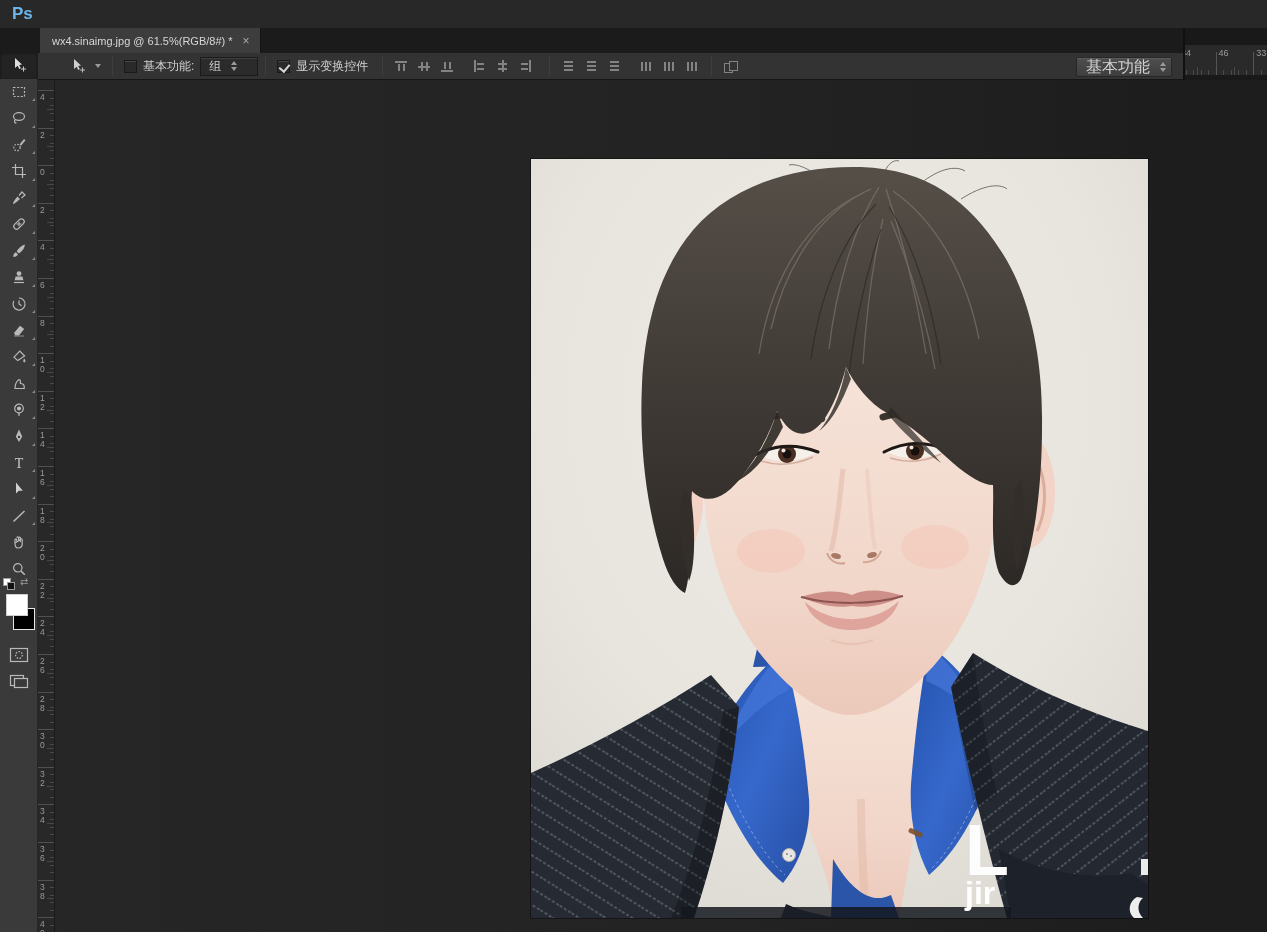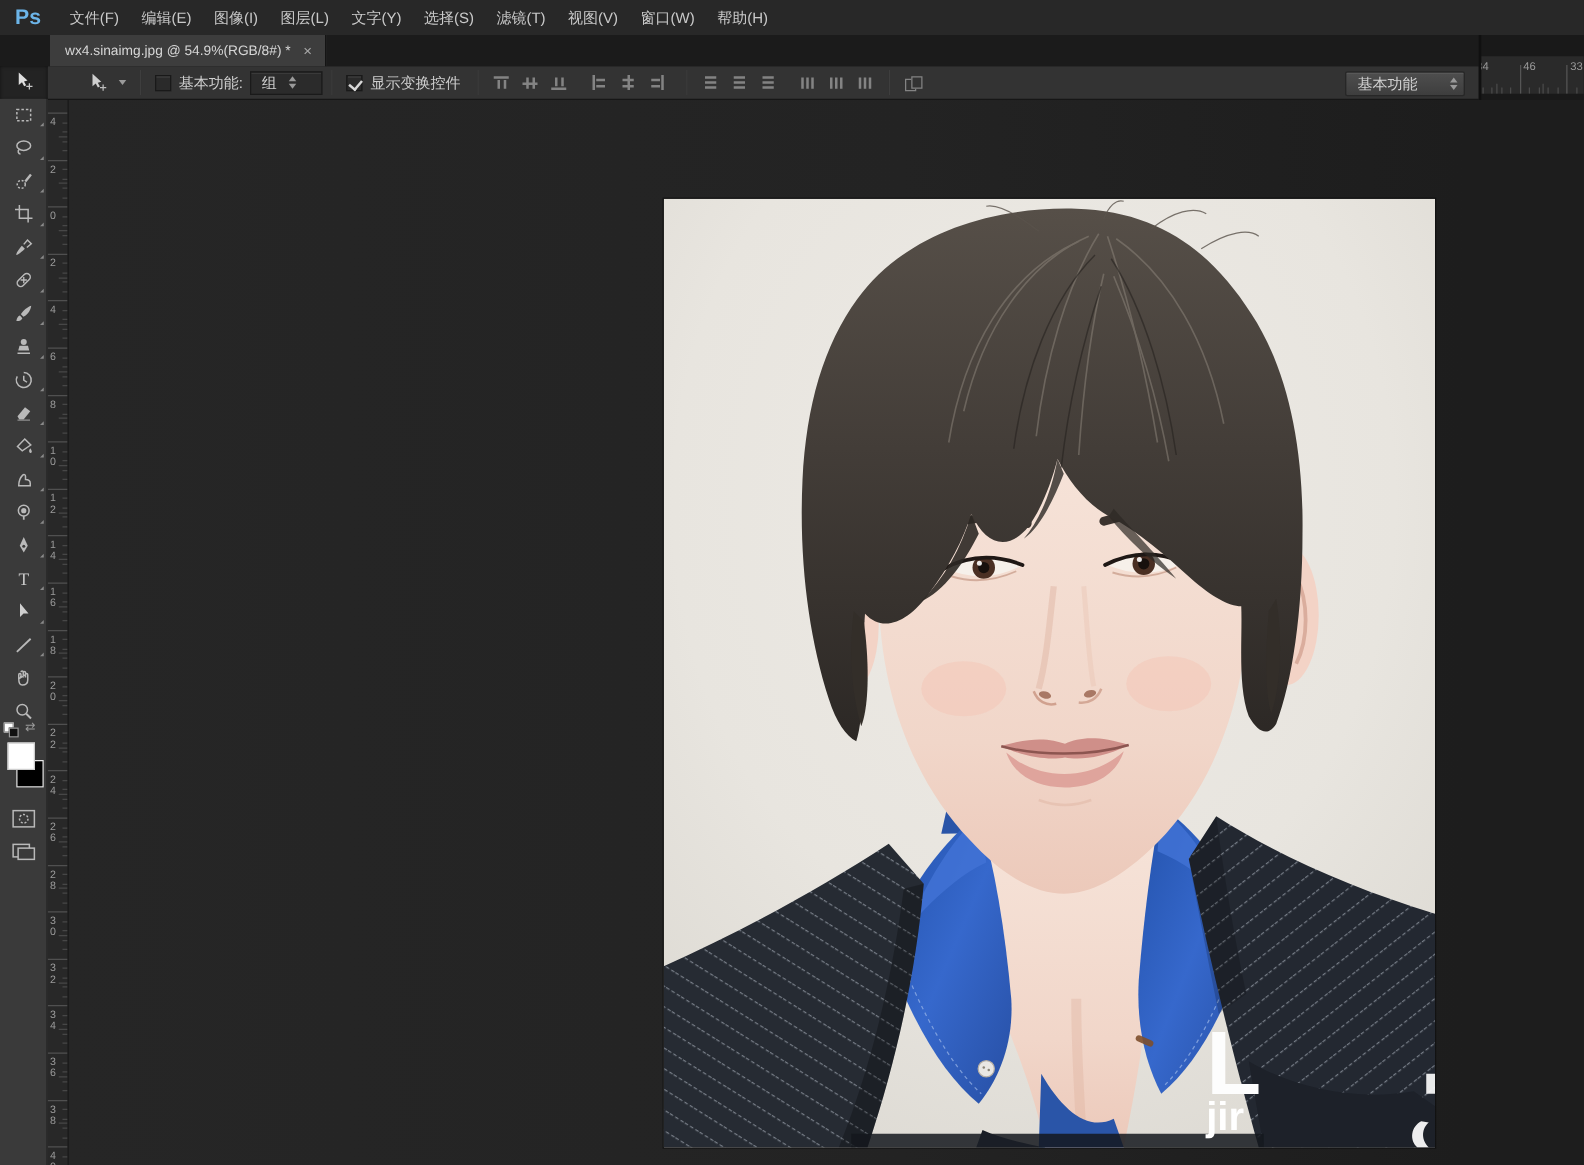--- a/index.html
+++ b/index.html
@@ -29,21 +29,21 @@
   .ddl{height:19px;background:#2b2b2b;border:1px solid #1a1a1a;box-shadow:inset 0 1px 0 #404040;
     display:flex;align-items:center;padding:0 4px 0 8px;margin-left:6px;}
   .stepper{display:inline-flex;flex-direction:column;margin-left:10px;row-gap:2px;}
   .stepper i{width:0;height:0;border-left:3.5px solid transparent;border-right:3.5px solid transparent;}
   .stepper .up{border-bottom:4px solid #9a9a9a;}
   .stepper .dn{border-top:4px solid #9a9a9a;}
   .tpreset{width:30px;height:22px;margin-left:8px;display:flex;align-items:center;justify-content:center;border-radius:2px;}
   .caret{width:0;height:0;border-left:3.5px solid transparent;border-right:3.5px solid transparent;border-top:4px solid #9a9a9a;margin:0 4px 0 2px;}
   #workspace-btn{position:absolute;right:11px;top:4px;height:20px;width:96px;border-radius:2px;
     background:linear-gradient(#4e4e4e,#3e3e3e);border:1px solid #272727;box-shadow:inset 0 1px 0 #5c5c5c;
-    display:flex;align-items:center;padding:0 5px 0 9px;color:#d2d2d2;font-size:12px;}
+    display:flex;align-items:center;padding:0 5px 0 9px;color:#d2d2d2;font-size:16px;}
   #workspace-btn .stepper{margin-left:auto;}
 
   
   .ali{width:17px;height:17px;position:relative;margin:0 3px;opacity:.78;flex:none;}
   .ali::before,.ali::after{content:"";position:absolute;background:#9a9a9a;}
   .a-top::before{left:2px;top:3px;width:12px;height:2px;}
   .a-top::after{left:5px;top:6px;width:2px;height:7px;box-shadow:5px 0 0 #9a9a9a;}
   .a-vmid::before{left:2px;top:8px;width:12px;height:2px;}
   .a-vmid::after{left:5px;top:4px;width:2px;height:9px;box-shadow:5px 0 0 #9a9a9a;}
   .a-bot::before{left:2px;top:12px;width:12px;height:2px;}
@@ -103,37 +103,25 @@
     background:linear-gradient(90deg,#262626 0%,#232323 55%,#1d1d1d 92%);z-index:1;}
   #photo{position:absolute;left:531px;top:159px;width:617px;height:759px;z-index:2;
     box-shadow:0 0 0 1px rgba(0,0,0,.4);}
   #photo svg{display:block;width:617px;height:759px;}
 </style>
 </head>
 <body>
 
 <div id="menubar">
   <span id="pslogo">Ps</span>
-  <div id="menu-items" style="display:flex;">
-      <span class="mi">文件(F)</span>
-      <span class="mi">编辑(E)</span>
-      <span class="mi">图像(I)</span>
-      <span class="mi">图层(L)</span>
-      <span class="mi">文字(Y)</span>
-      <span class="mi">选择(S)</span>
-      <span class="mi">滤镜(T)</span>
-      <span class="mi">视图(V)</span>
-      <span class="mi">窗口(W)</span>
-      <span class="mi">帮助(H)</span>
-    </div>
 </div>
 
 <div id="tabbar">
   <div id="doc-tab">
-    <span>wx4.sinaimg.jpg @ 54.9%(RGB/8#) *</span>
+    <span>wx4.sinaimg.jpg @ 61.5%(RGB/8#) *</span>
     <span class="tclose">×</span>
   </div>
 </div>
 
 <div id="optionsbar">
   <div style="width:55px;flex:none;"></div>
   <div class="tpreset">
     <svg width="16" height="16" viewBox="0 0 16 16">
       <path d="M4 1v10l2.6-2.3L8.3 12l1.6-.8-1.7-3.1L11 7.4z" fill="#cfcfcf"></path>
       <path d="M12.5 9.5v5M10 12h5" stroke="#bdbdbd" stroke-width="1"></path>

